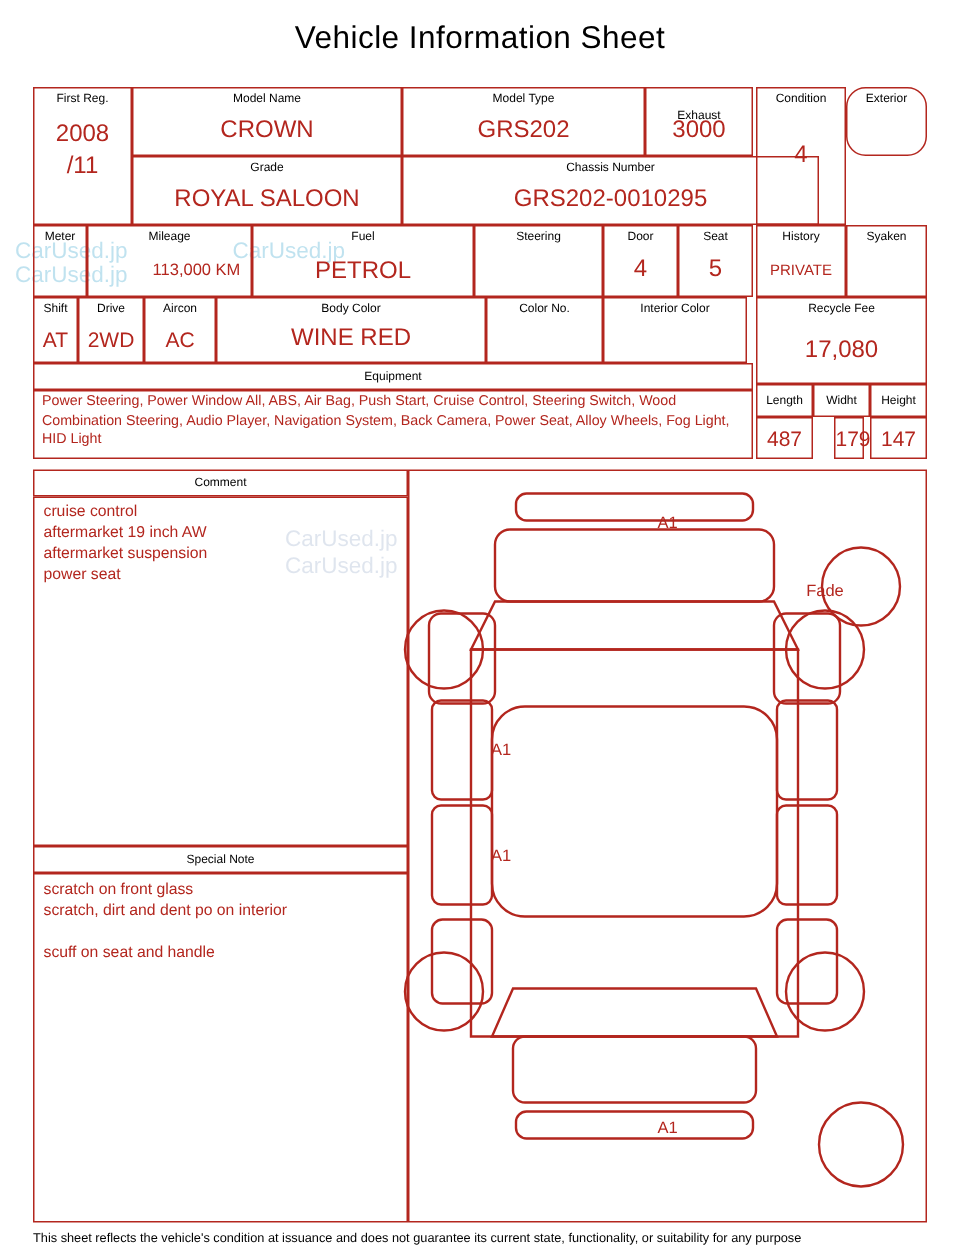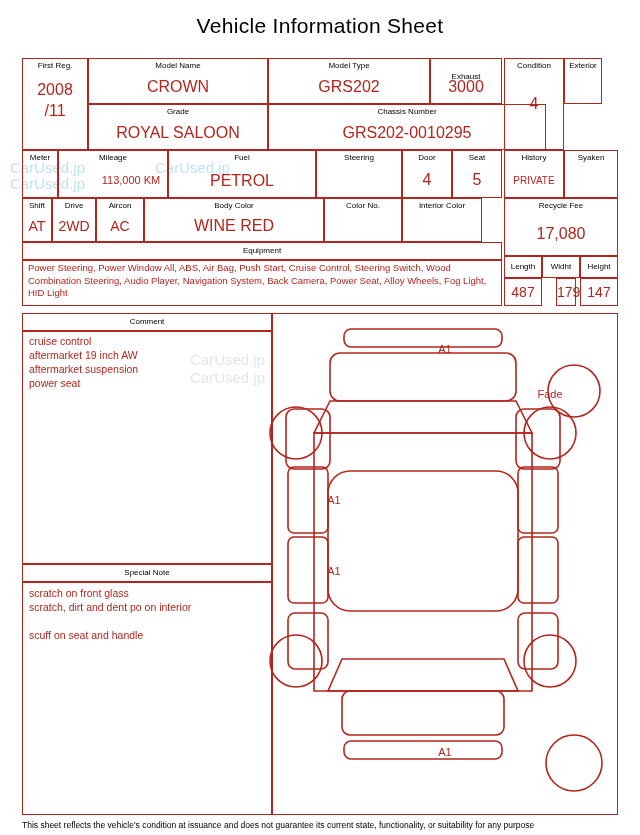--- a/index.html
+++ b/index.html
@@ -144,21 +144,21 @@
   <div class="bx" style="left:268px; top:104px; width:278px; height:46px;">
     <div class="lbl" style="top:1px;">Chassis Number</div>
     <div class="val v16" style="top:19px;">GRS202-0010295</div>
   </div>
 
   <div class="bx" style="left:504px; top:58px; width:60px; height:92px;">
     <div class="lbl" style="top:1px;">Condition</div>
     <div class="val v16" style="top:36px;">4</div>
   </div>
 
-  <div class="bx" style="left:564px; top:58px; width:38px; height:46px;">
+  <div class="bx" style="left:564px; top:58px; width:54px; height:46px;border-radius:13px;">
     <div class="lbl" style="top:1px;">Exterior</div>
     <div class="val v14" style="top:20px;"></div>
   </div>
 
 
   <div class="bx" style="left:22px; top:150px; width:36px; height:48px;">
     <div class="lbl" style="top:1px;">Meter</div>
   </div>
   <div class="bx" style="left:58px; top:150px; width:110px; height:48px;">
     <div class="lbl" style="top:1px;">Mileage</div>
@@ -202,21 +202,21 @@
     <div class="val v14" style="top:19px;">AC</div>
   </div>
   <div class="bx" style="left:144px; top:198px; width:180px; height:44px;">
     <div class="lbl" style="top:1px;">Body Color</div>
     <div class="val v16" style="top:18px;">WINE RED</div>
   </div>
   <div class="bx" style="left:324px; top:198px; width:78px; height:44px;">
     <div class="lbl" style="top:1px;">Color No.</div>
     <div class="val v12" style="top:20px;"></div>
   </div>
-  <div class="bx" style="left:402px; top:198px; width:80px; height:44px;">
+  <div class="bx" style="left:402px; top:198px; width:96px; height:44px;">
     <div class="lbl" style="top:1px;">Interior Color</div>
     <div class="val v12" style="top:20px;"></div>
   </div>
   <div class="bx" style="left:504px; top:198px; width:114px; height:58px;">
     <div class="lbl" style="top:1px;">Recycle Fee</div>
     <div class="val v16" style="top:26px;">17,080</div>
   </div>
 
   <div class="bx" style="left:22px; top:242px; width:480px; height:18px;">
     <div class="lbl" style="top:2px;">Equipment</div>

